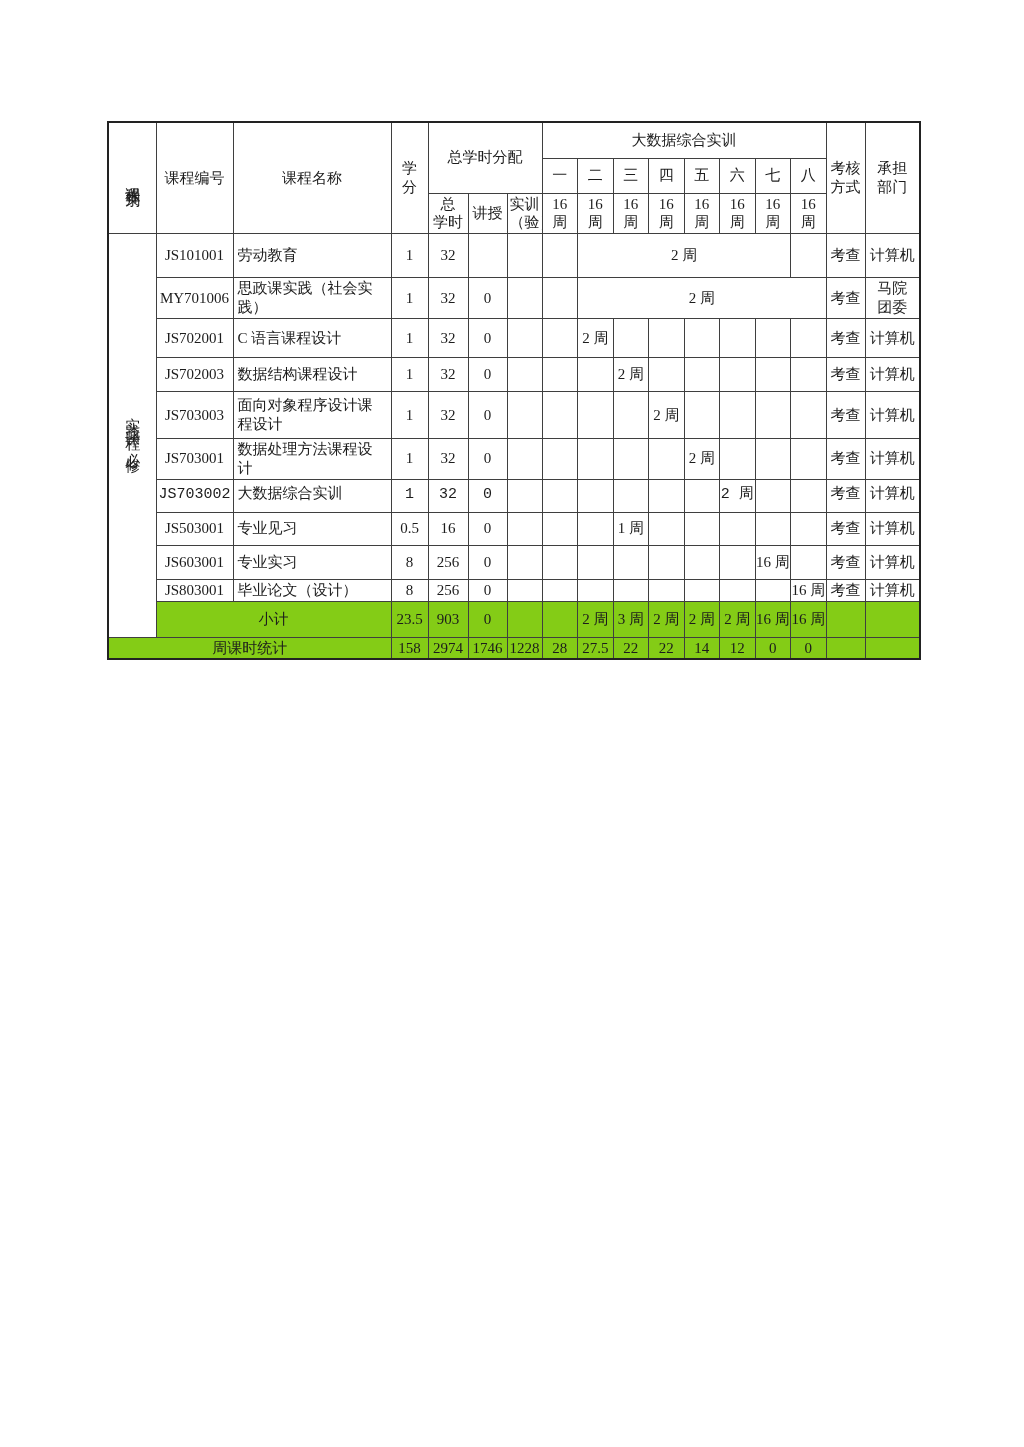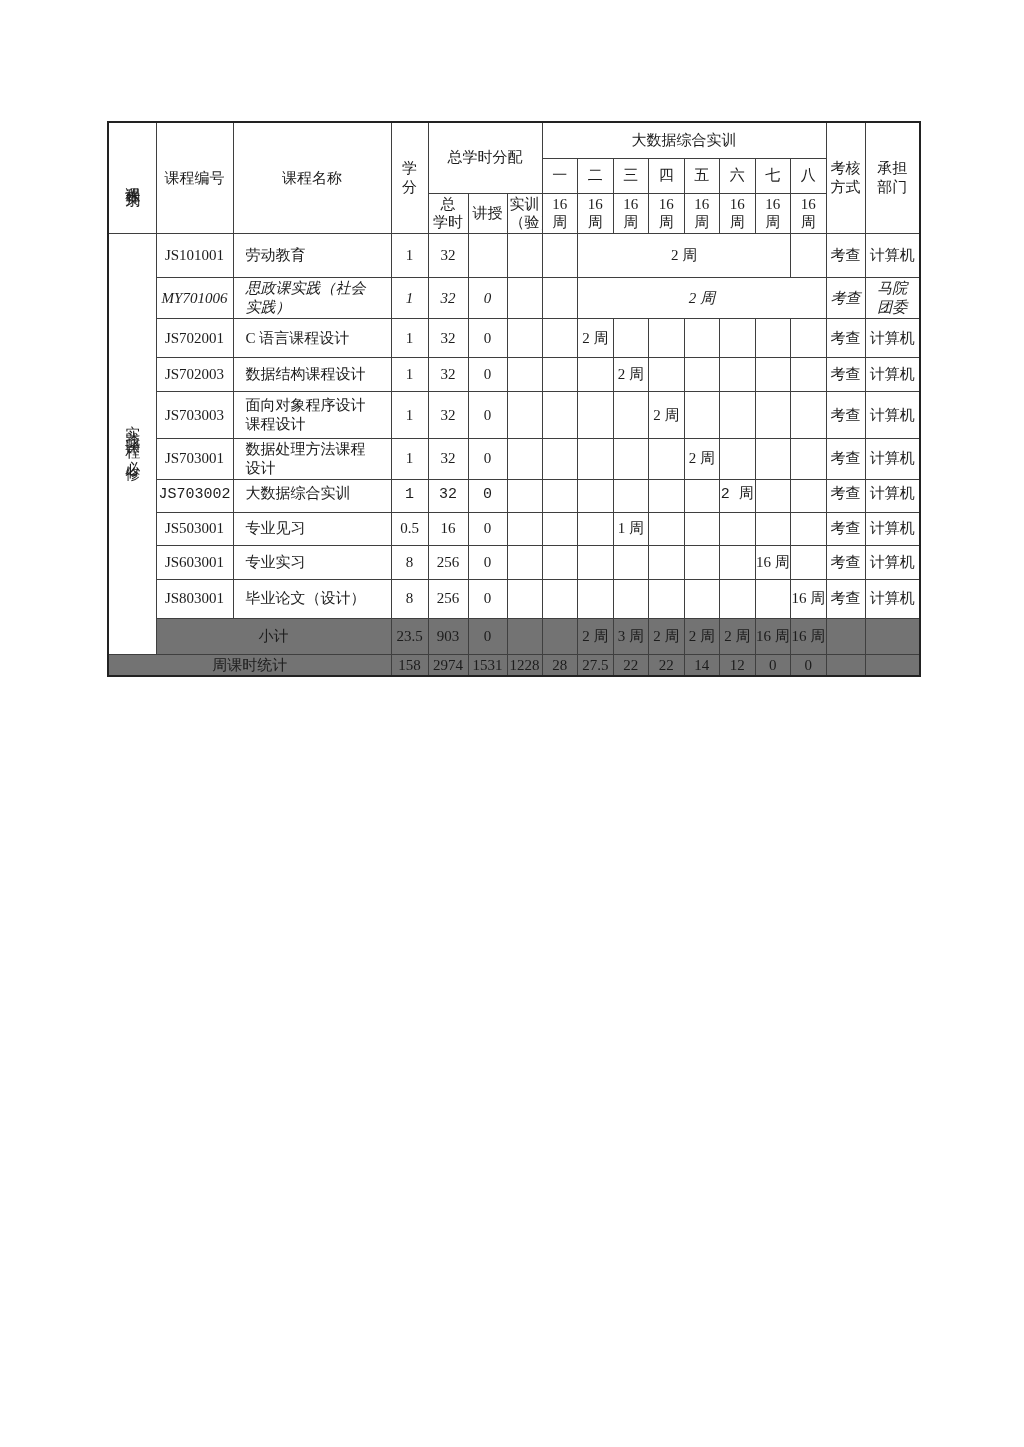--- a/index.html
+++ b/index.html
@@ -26,48 +26,48 @@
     border: 1px solid #3f3f3f;
     text-align: center;
     vertical-align: middle;
     padding: 1px 2px;
     font-weight: normal;
     line-height: 1.25;
     overflow: hidden;
   }
   .pre { white-space: pre-line; }
   .nowrap { white-space: nowrap; padding: 1px 0; }
-  .name { text-align: left; padding: 1px 12px; margin-left: 32px; }
-  .gray { background: #737373; }
+  .name { text-align: left; padding: 1px 4px; margin-left: 32px; }
+  .gray { background: #84cc16; }
   .vtext {
     writing-mode: vertical-rl;
     display: inline-block;
     letter-spacing: 7px;
     line-height: 1;
   }
   .vtext-hdr {
     writing-mode: vertical-rl;
     display: inline-block;
     letter-spacing: 2px;
     line-height: 1;
   }
   
   thead tr:nth-child(1) { height: 36px; }
   thead tr:nth-child(2) { height: 35px; }
   thead tr:nth-child(3) { height: 40px; }
   tbody tr:nth-child(1)  { height: 44px; }
-  tbody tr:nth-child(2)  { height: 41px; font-style: italic; }
+  tbody tr:nth-child(2)  { height: 41px; }
   tbody tr:nth-child(3)  { height: 39px; }
   tbody tr:nth-child(4)  { height: 34px; }
   tbody tr:nth-child(5)  { height: 47px; }
   tbody tr:nth-child(6)  { height: 34px; }
   tbody tr:nth-child(7)  { height: 33px; font-family: Liberation Mono, monospace; }
   tbody tr:nth-child(8)  { height: 33px; }
   tbody tr:nth-child(9)  { height: 34px; }
-  tbody tr:nth-child(10) { height: 39px; font-family: Liberation Serif, serif; }
+  tbody tr:nth-child(10) { height: 22px; font-family: Liberation Serif, serif; }
   tbody tr:nth-child(11) { height: 36px; }
   tbody tr:nth-child(12) { height: 20px; }
 </style>
 </head>
 <body>
 
 <div class="page">
   <table class="curriculum">
     <colgroup>
       <col style="width:48px">
@@ -329,21 +329,21 @@
         <td class="gray nowrap">16 周</td>
         <td class="gray nowrap">16 周</td>
         <td class="gray"></td>
         <td class="gray"></td>
       </tr>
 
       <tr>
         <td colspan="3" class="gray">周课时统计</td>
         <td class="gray">158</td>
         <td class="gray nowrap">2974</td>
-        <td class="gray nowrap">1531</td>
+        <td class="gray nowrap">1746</td>
         <td class="gray nowrap">1228</td>
         <td class="gray nowrap">28</td>
         <td class="gray nowrap">27.5</td>
         <td class="gray nowrap">22</td>
         <td class="gray nowrap">22</td>
         <td class="gray nowrap">14</td>
         <td class="gray nowrap">12</td>
         <td class="gray nowrap">0</td>
         <td class="gray nowrap">0</td>
         <td class="gray"></td>

